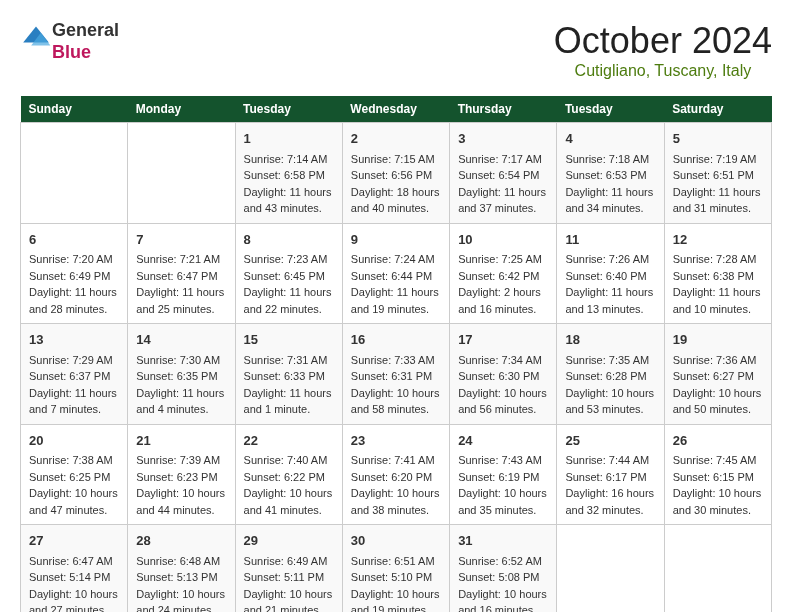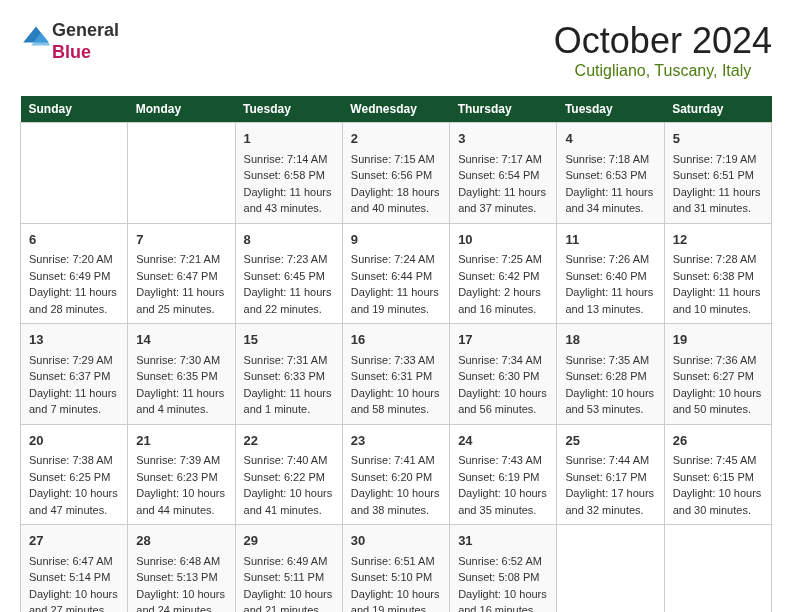--- a/index.html
+++ b/index.html
@@ -140,21 +140,21 @@
         <td><span class="day-number">17</span><span>Sunrise: 7:34 AM</span><br><span>Sunset: 6:30 PM</span><br><span>Daylight: 10 hours and 56 minutes.</span></td>
         <td><span class="day-number">18</span><span>Sunrise: 7:35 AM</span><br><span>Sunset: 6:28 PM</span><br><span>Daylight: 10 hours and 53 minutes.</span></td>
         <td><span class="day-number">19</span><span>Sunrise: 7:36 AM</span><br><span>Sunset: 6:27 PM</span><br><span>Daylight: 10 hours and 50 minutes.</span></td>
       </tr>
       <tr>
         <td><span class="day-number">20</span><span>Sunrise: 7:38 AM</span><br><span>Sunset: 6:25 PM</span><br><span>Daylight: 10 hours and 47 minutes.</span></td>
         <td><span class="day-number">21</span><span>Sunrise: 7:39 AM</span><br><span>Sunset: 6:23 PM</span><br><span>Daylight: 10 hours and 44 minutes.</span></td>
         <td><span class="day-number">22</span><span>Sunrise: 7:40 AM</span><br><span>Sunset: 6:22 PM</span><br><span>Daylight: 10 hours and 41 minutes.</span></td>
         <td><span class="day-number">23</span><span>Sunrise: 7:41 AM</span><br><span>Sunset: 6:20 PM</span><br><span>Daylight: 10 hours and 38 minutes.</span></td>
         <td><span class="day-number">24</span><span>Sunrise: 7:43 AM</span><br><span>Sunset: 6:19 PM</span><br><span>Daylight: 10 hours and 35 minutes.</span></td>
-        <td><span class="day-number">25</span><span>Sunrise: 7:44 AM</span><br><span>Sunset: 6:17 PM</span><br><span>Daylight: 17 hours and 32 minutes.</span></td>
+        <td><span class="day-number">25</span><span>Sunrise: 7:44 AM</span><br><span>Sunset: 6:17 PM</span><br><span>Daylight: 16 hours and 32 minutes.</span></td>
         <td><span class="day-number">26</span><span>Sunrise: 7:45 AM</span><br><span>Sunset: 6:15 PM</span><br><span>Daylight: 10 hours and 30 minutes.</span></td>
       </tr>
       <tr>
         <td><span class="day-number">27</span><span>Sunrise: 6:47 AM</span><br><span>Sunset: 5:14 PM</span><br><span>Daylight: 10 hours and 27 minutes.</span></td>
         <td><span class="day-number">28</span><span>Sunrise: 6:48 AM</span><br><span>Sunset: 5:13 PM</span><br><span>Daylight: 10 hours and 24 minutes.</span></td>
         <td><span class="day-number">29</span><span>Sunrise: 6:49 AM</span><br><span>Sunset: 5:11 PM</span><br><span>Daylight: 10 hours and 21 minutes.</span></td>
         <td><span class="day-number">30</span><span>Sunrise: 6:51 AM</span><br><span>Sunset: 5:10 PM</span><br><span>Daylight: 10 hours and 19 minutes.</span></td>
         <td><span class="day-number">31</span><span>Sunrise: 6:52 AM</span><br><span>Sunset: 5:08 PM</span><br><span>Daylight: 10 hours and 16 minutes.</span></td>
         <td class="empty"></td>
         <td class="empty"></td>

